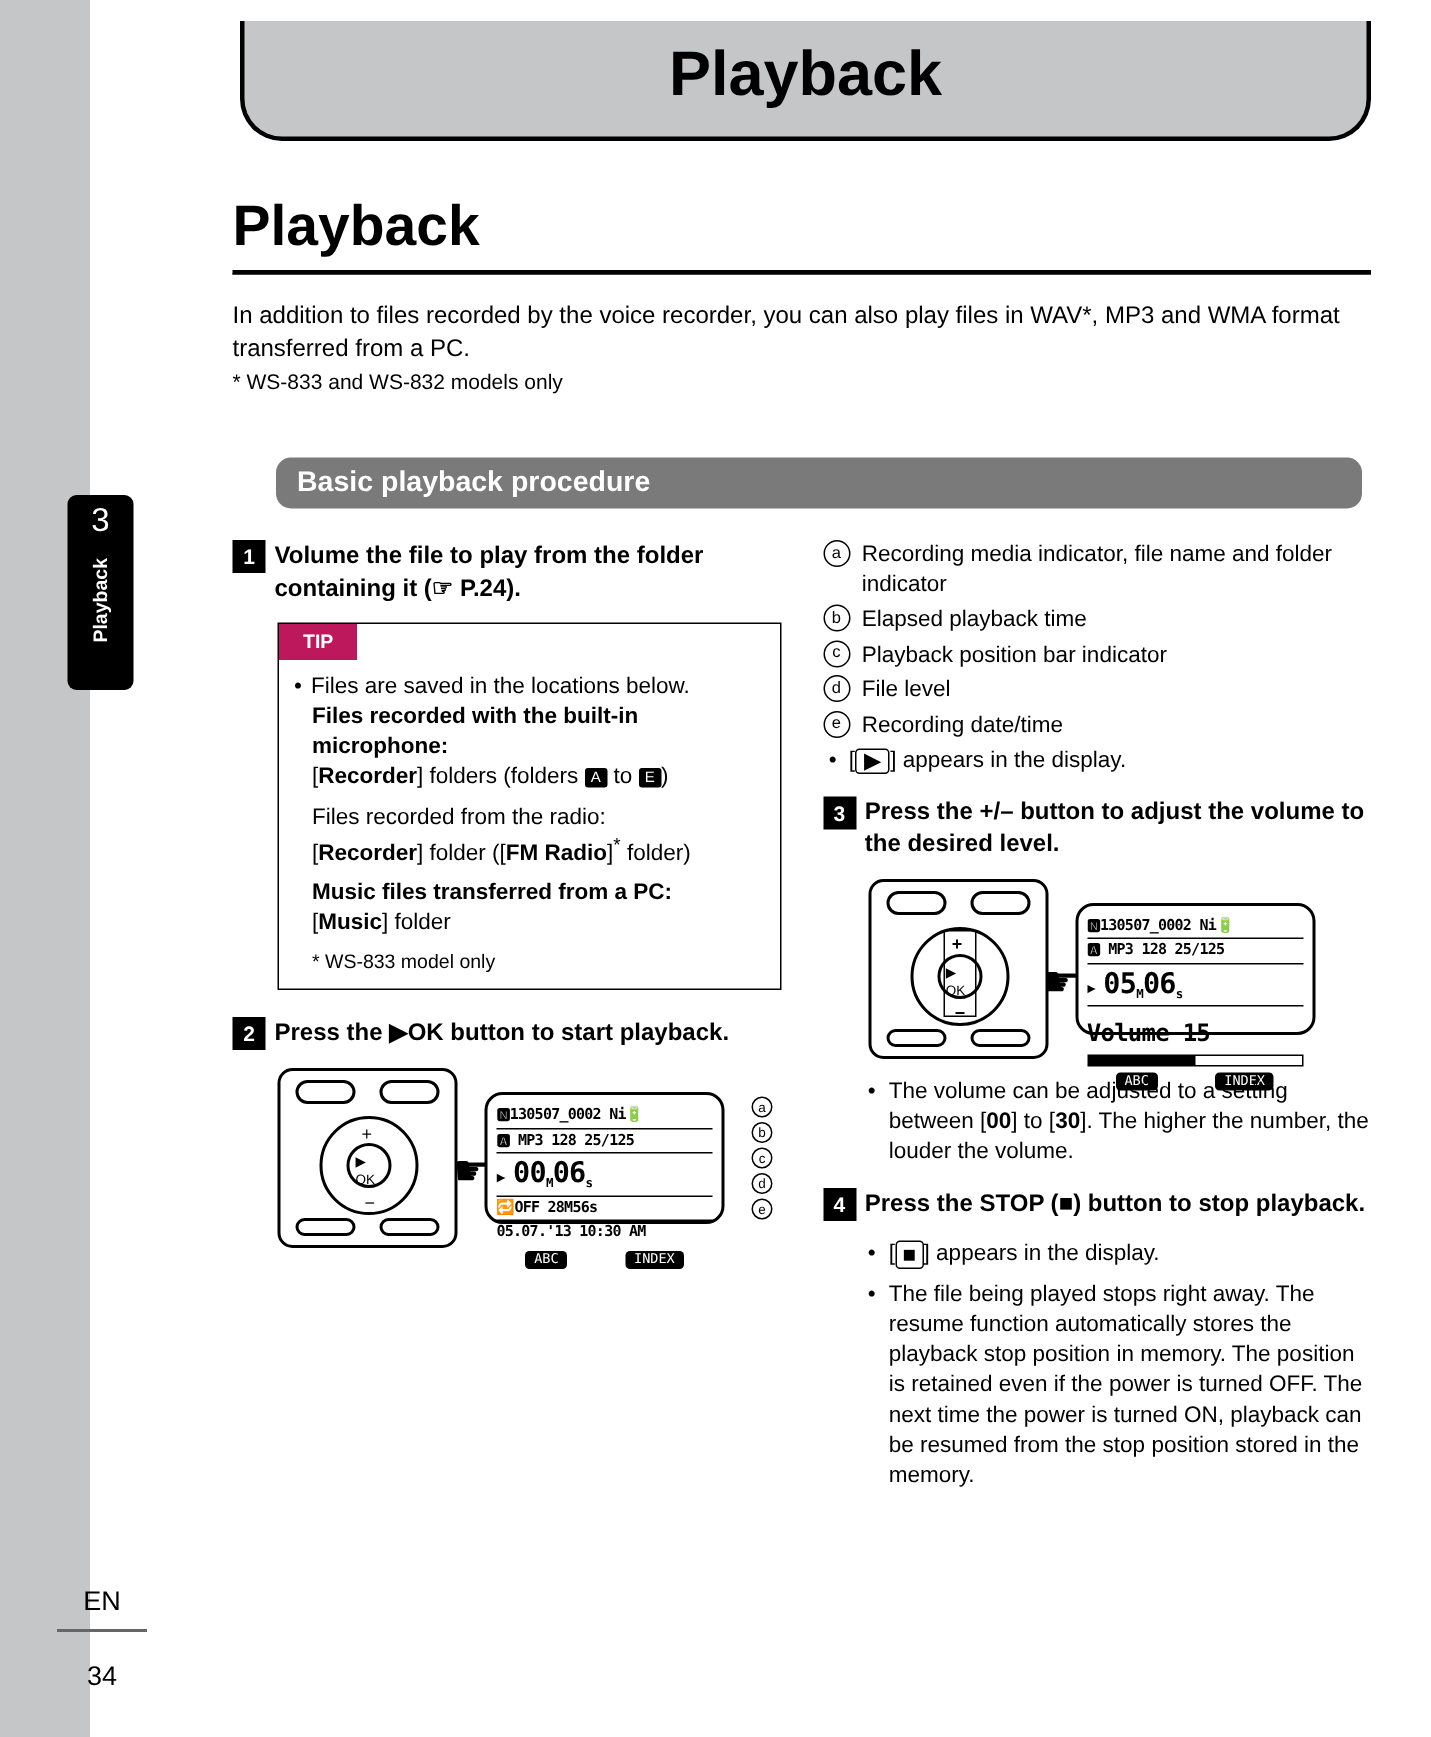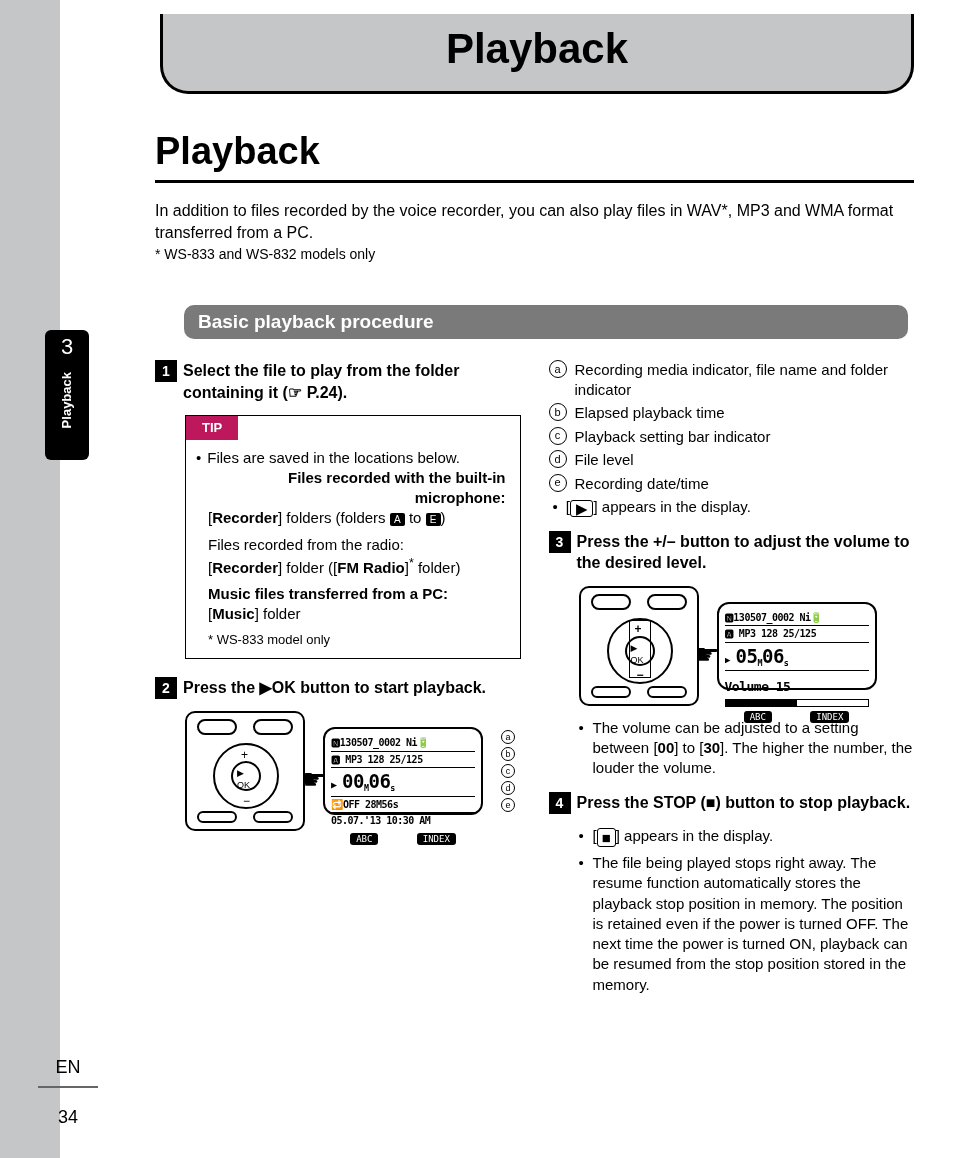--- a/index.html
+++ b/index.html
@@ -265,31 +265,31 @@
   <div class="lang">EN</div>
   <div class="pagenum">34</div>
 
   <div class="columns">
 
     <div class="col">
 
       <div class="step">
         <span class="stepnum">1</span>
         <span class="step-body">
-          <span>Select the file to play from the folder containing it (</span><span>☞ P.24</span><span>).</span>
+          <span>Volume the file to play from the folder containing it (</span><span>☞ P.24</span><span>).</span>
         </span>
       </div>
 
       <div class="tipbox">
         <div class="tiphead">TIP</div>
         <ul>
           <li>Files are saved in the locations below.</li>
         </ul>
         <div style="padding:0 14px 0 22px;">
-          <div style="font-weight:700;text-align:right;">Files recorded with the built-in microphone:</div>
+          <div style="font-weight:700;">Files recorded with the built-in microphone:</div>
           <div class="sub">
             <span>[</span><b>Recorder</b><span>] folders (folders </span><span class="folder-icon">A</span><span> to </span><span class="folder-icon">E</span><span>)</span>
           </div>
           <div style="font-weight:400;margin-top:6px;">Files recorded from the radio:</div>
           <div class="sub">
             <span>[</span><b>Recorder</b><span>] folder ([</span><b>FM Radio</b><span>]</span><sup>*</sup><span> folder)</span>
           </div>
           <div style="font-weight:700;margin-top:6px;">Music files transferred from a PC:</div>
           <div class="sub">
             <span>[</span><b>Music</b><span>] folder</span>
@@ -346,21 +346,21 @@
         <li>
             <span class="lk">a</span>
             <span>Recording media indicator, file name and folder indicator</span>
           </li>
         <li>
             <span class="lk">b</span>
             <span>Elapsed playback time</span>
           </li>
         <li>
             <span class="lk">c</span>
-            <span>Playback setting bar indicator</span>
+            <span>Playback position bar indicator</span>
           </li>
         <li>
             <span class="lk">d</span>
             <span>File level</span>
           </li>
         <li>
             <span class="lk">e</span>
             <span>Recording date/time</span>
           </li>
         <li style="margin-left:4px;">
@@ -386,21 +386,21 @@
           <div style="position:absolute;top:32px;left:48px;width:22px;height:58px;border:1px solid #000;"></div>
           <div class="btn-shape" style="bottom:6px;left:10px;width:40px;height:12px;"></div>
           <div class="btn-shape" style="bottom:6px;right:10px;width:40px;height:12px;"></div>
           <span class="hand">☚</span>
         </div>
         <div class="screen-fig">
           <div class="screen-line">🅽130507_0002 Ni🔋</div>
           <div class="screen-line">🅰 MP3 128      25/125</div>
           <div class="screen-line"><span>▶ </span><b class="screen-big">05</b><sub>M</sub><b class="screen-big">06</b><sub>s</sub></div>
           <div style="height:6px;"></div>
-          <div class="screen-line" style="border:none;font-size:13px;">Volume   15</div>
+          <div class="screen-line" style="border:none;font-size:16px;">Volume   15</div>
           <div style="border:1px solid #000;height:8px;margin-top:2px;">
               <div style="background:#000;width:50%;height:100%;"></div>
             </div>
           <div class="screen-soft">
               <span>ABC</span>
               <span>INDEX</span>
             </div>
         </div>
       </div>
 

